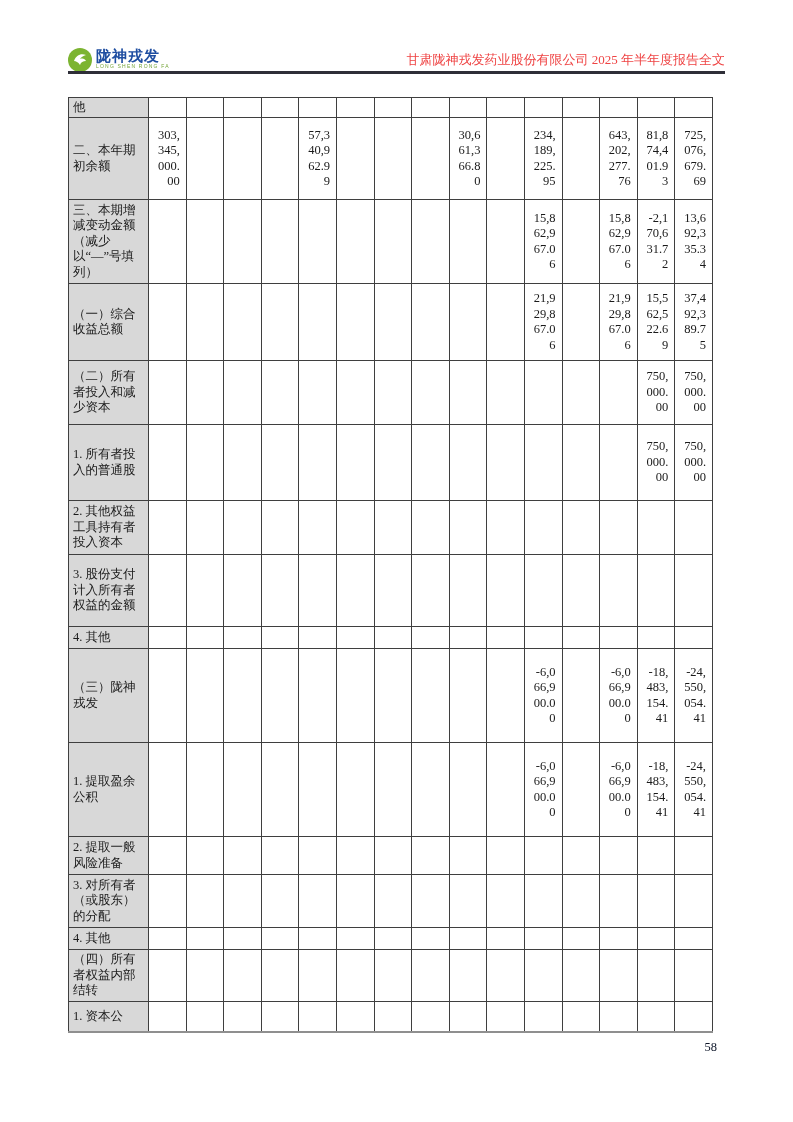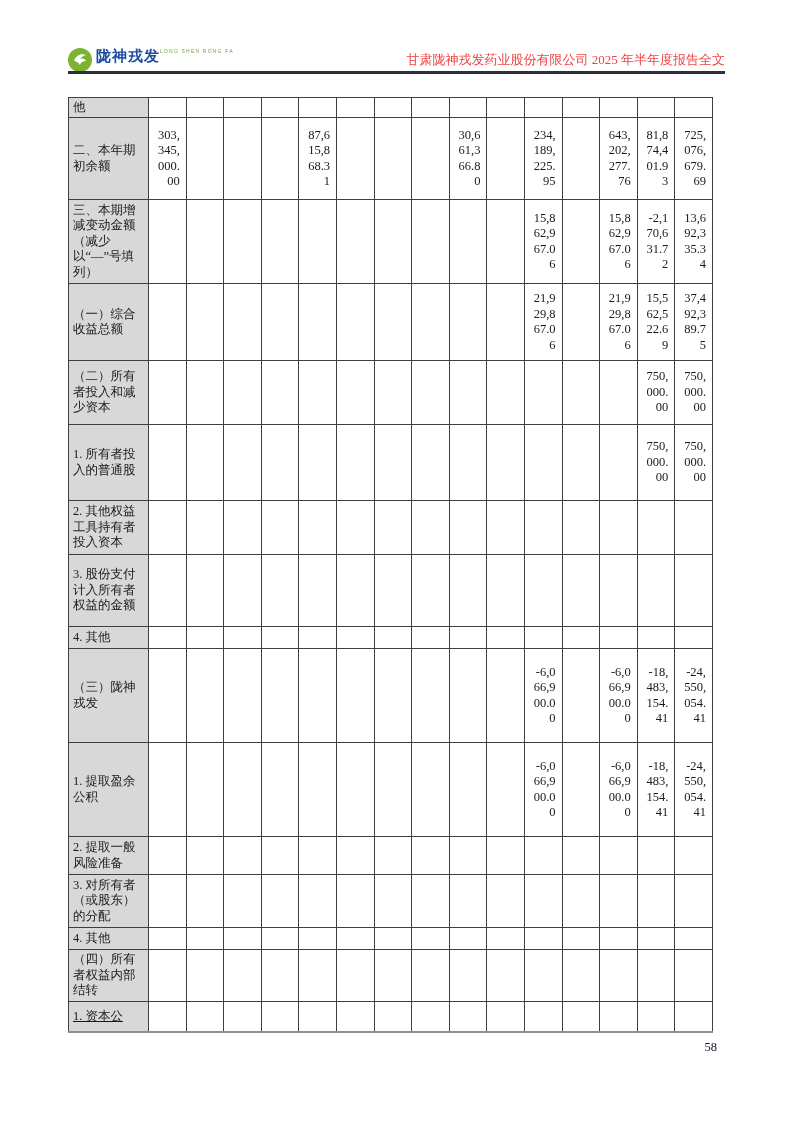--- a/index.html
+++ b/index.html
@@ -10,21 +10,21 @@
     margin:0 auto;
     overflow:hidden;
     font-family:"Liberation Serif","DejaVu Serif",serif;
     color:#1a1a1a;
   }
   
   .header{position:absolute;left:68px;top:46px;width:657px;height:26px;}
   .logo{position:absolute;left:0;top:2px;display:flex;align-items:flex-start;}
   .logo-circle{width:24px;height:24px;border-radius:50%;background:#7cb431;position:relative;flex:0 0 auto;}
   .logo-circle svg{position:absolute;left:3px;top:3px;}
-  .logo-textblock{margin-left:4px;display:flex;flex-direction:row;justify-content:center;}
+  .logo-textblock{margin-left:4px;display:flex;flex-direction:column;justify-content:center;}
   .logo-cn{font-family:"Liberation Sans",sans-serif;font-weight:bold;font-size:15px;line-height:15px;color:#1f4ea1;letter-spacing:1px;}
   .logo-en{font-family:"Liberation Sans",sans-serif;font-size:5px;line-height:7px;color:#74a438;letter-spacing:1.2px;}
   .doc-title{
     position:absolute;right:0;top:6px;width:560px;
     text-align:right;font-size:13px;line-height:16px;color:#ef4444;
   }
   .header-rule{position:absolute;left:68px;top:71px;width:657px;height:2.5px;background:#2e2e38;}
   
   .tbl-wrap{position:absolute;left:68px;top:97px;}
   table.equity{
@@ -118,21 +118,21 @@
             <td class="value-cell"></td>
             <td class="value-cell"></td>
             <td class="value-cell"></td>
           </tr>
           <tr style="height: 82px;">
             <td class="label-cell">二、本年期初余额</td>
             <td class="value-cell">303,345,000.00</td>
             <td class="value-cell"></td>
             <td class="value-cell"></td>
             <td class="value-cell"></td>
-            <td class="value-cell">87,615,868.31</td>
+            <td class="value-cell">57,340,962.99</td>
             <td class="value-cell"></td>
             <td class="value-cell"></td>
             <td class="value-cell"></td>
             <td class="value-cell">30,661,366.80</td>
             <td class="value-cell"></td>
             <td class="value-cell">234,189,225.95</td>
             <td class="value-cell"></td>
             <td class="value-cell">643,202,277.76</td>
             <td class="value-cell">81,874,401.93</td>
             <td class="value-cell">725,076,679.69</td>
@@ -364,21 +364,21 @@
             <td class="value-cell"></td>
             <td class="value-cell"></td>
             <td class="value-cell"></td>
             <td class="value-cell"></td>
             <td class="value-cell"></td>
             <td class="value-cell"></td>
             <td class="value-cell"></td>
             <td class="value-cell"></td>
             <td class="value-cell"></td>
           </tr>
-          <tr style="height: 30px; text-decoration: underline;">
+          <tr style="height: 30px;">
             <td class="label-cell">1. 资本公</td>
             <td class="value-cell"></td>
             <td class="value-cell"></td>
             <td class="value-cell"></td>
             <td class="value-cell"></td>
             <td class="value-cell"></td>
             <td class="value-cell"></td>
             <td class="value-cell"></td>
             <td class="value-cell"></td>
             <td class="value-cell"></td>

